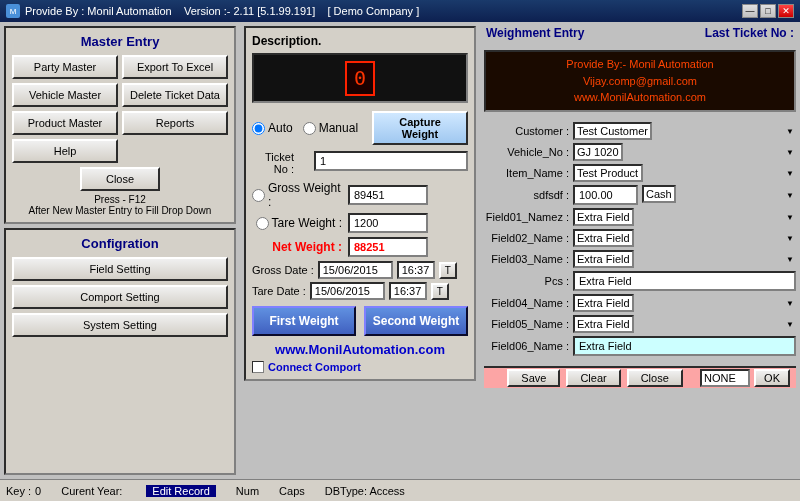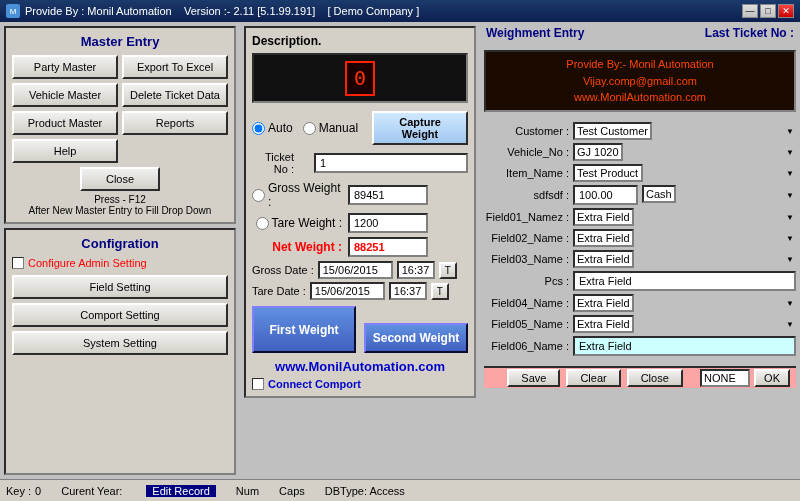--- a/index.html
+++ b/index.html
@@ -147,21 +147,21 @@
       border: 2px solid #ff2200;
       background: #1a0000;
       display: flex;
       align-items: center;
       justify-content: center;
       color: #ff3300;
       font-size: 20px;
       font-family: monospace;
     }
 
-    .ticket-row { display: flex; align-items: center; gap: 20px; margin-bottom: 6px; }
+    .ticket-row { display: flex; align-items: flex-start; gap: 20px; margin-bottom: 6px; }
     .field-label { font-size: 11px; color: #000; width: 80px; text-align: right; }
     .text-input {
       background: white;
       border: 2px inset #808080;
       padding: 2px 4px;
       font-size: 11px;
       flex: 1;
     }
 
     .weight-row { display: flex; align-items: center; gap: 6px; margin-bottom: 4px; }
@@ -192,21 +192,20 @@
       flex: 1;
       background: linear-gradient(to bottom, #6090e0, #4060c0);
       color: white;
       border: 2px outset #8080ff;
       border-bottom-color: #202080;
       border-right-color: #202080;
       padding: 6px;
       font-size: 12px;
       font-weight: bold;
       cursor: pointer;
-      margin-top: 17px;
     }
 
     .website-text {
       color: #0000cc;
       font-size: 13px;
       font-weight: bold;
       text-align: center;
       margin-top: 6px;
     }
 
@@ -376,24 +375,20 @@
         <button class="win-btn close-btn">Close</button>
       </div>
       <div class="press-f12">
         <span>Press - F12</span><br>
         <span>After New Master Entry to Fill Drop Down</span>
       </div>
     </div>
 
     <div class="panel-box config-panel">
       <div class="panel-title config-title">Configration</div>
-      <div class="config-admin-row">
-        <div class="checkbox-square"></div>
-        <span class="config-admin-label">Configure Admin Setting</span>
-      </div>
       <div class="config-btns">
         <button class="win-btn config-btn">Field Setting</button>
         <button class="win-btn config-btn">Comport Setting</button>
         <button class="win-btn config-btn">System Setting</button>
       </div>
     </div>
   </div>
 
   <div class="middle-panel">
     <div class="weighment-top">

